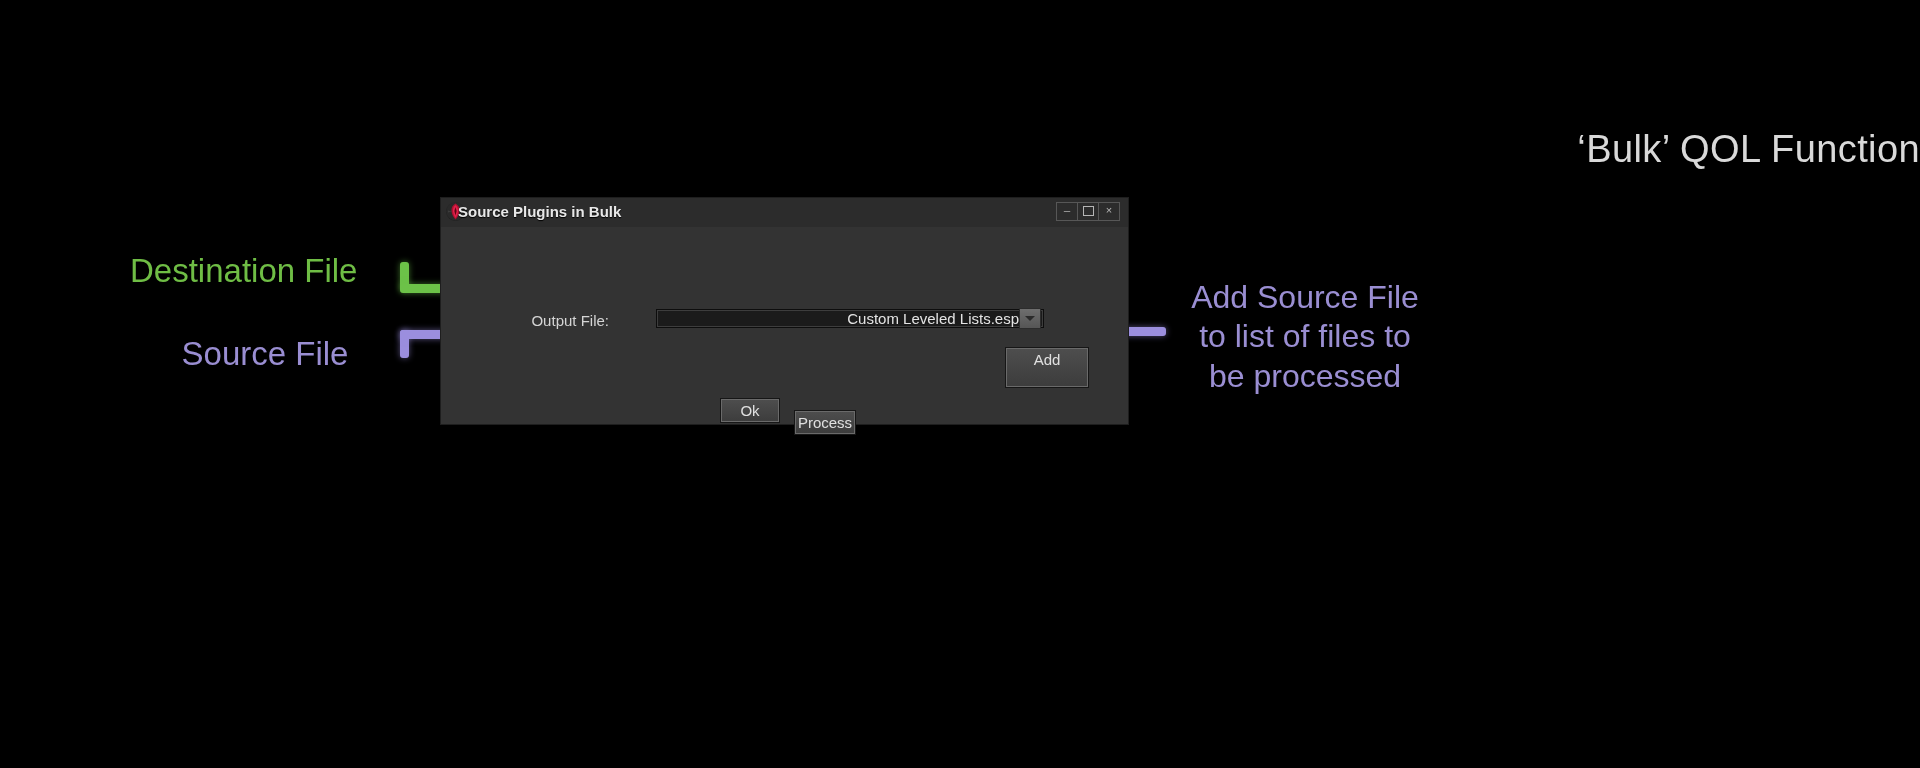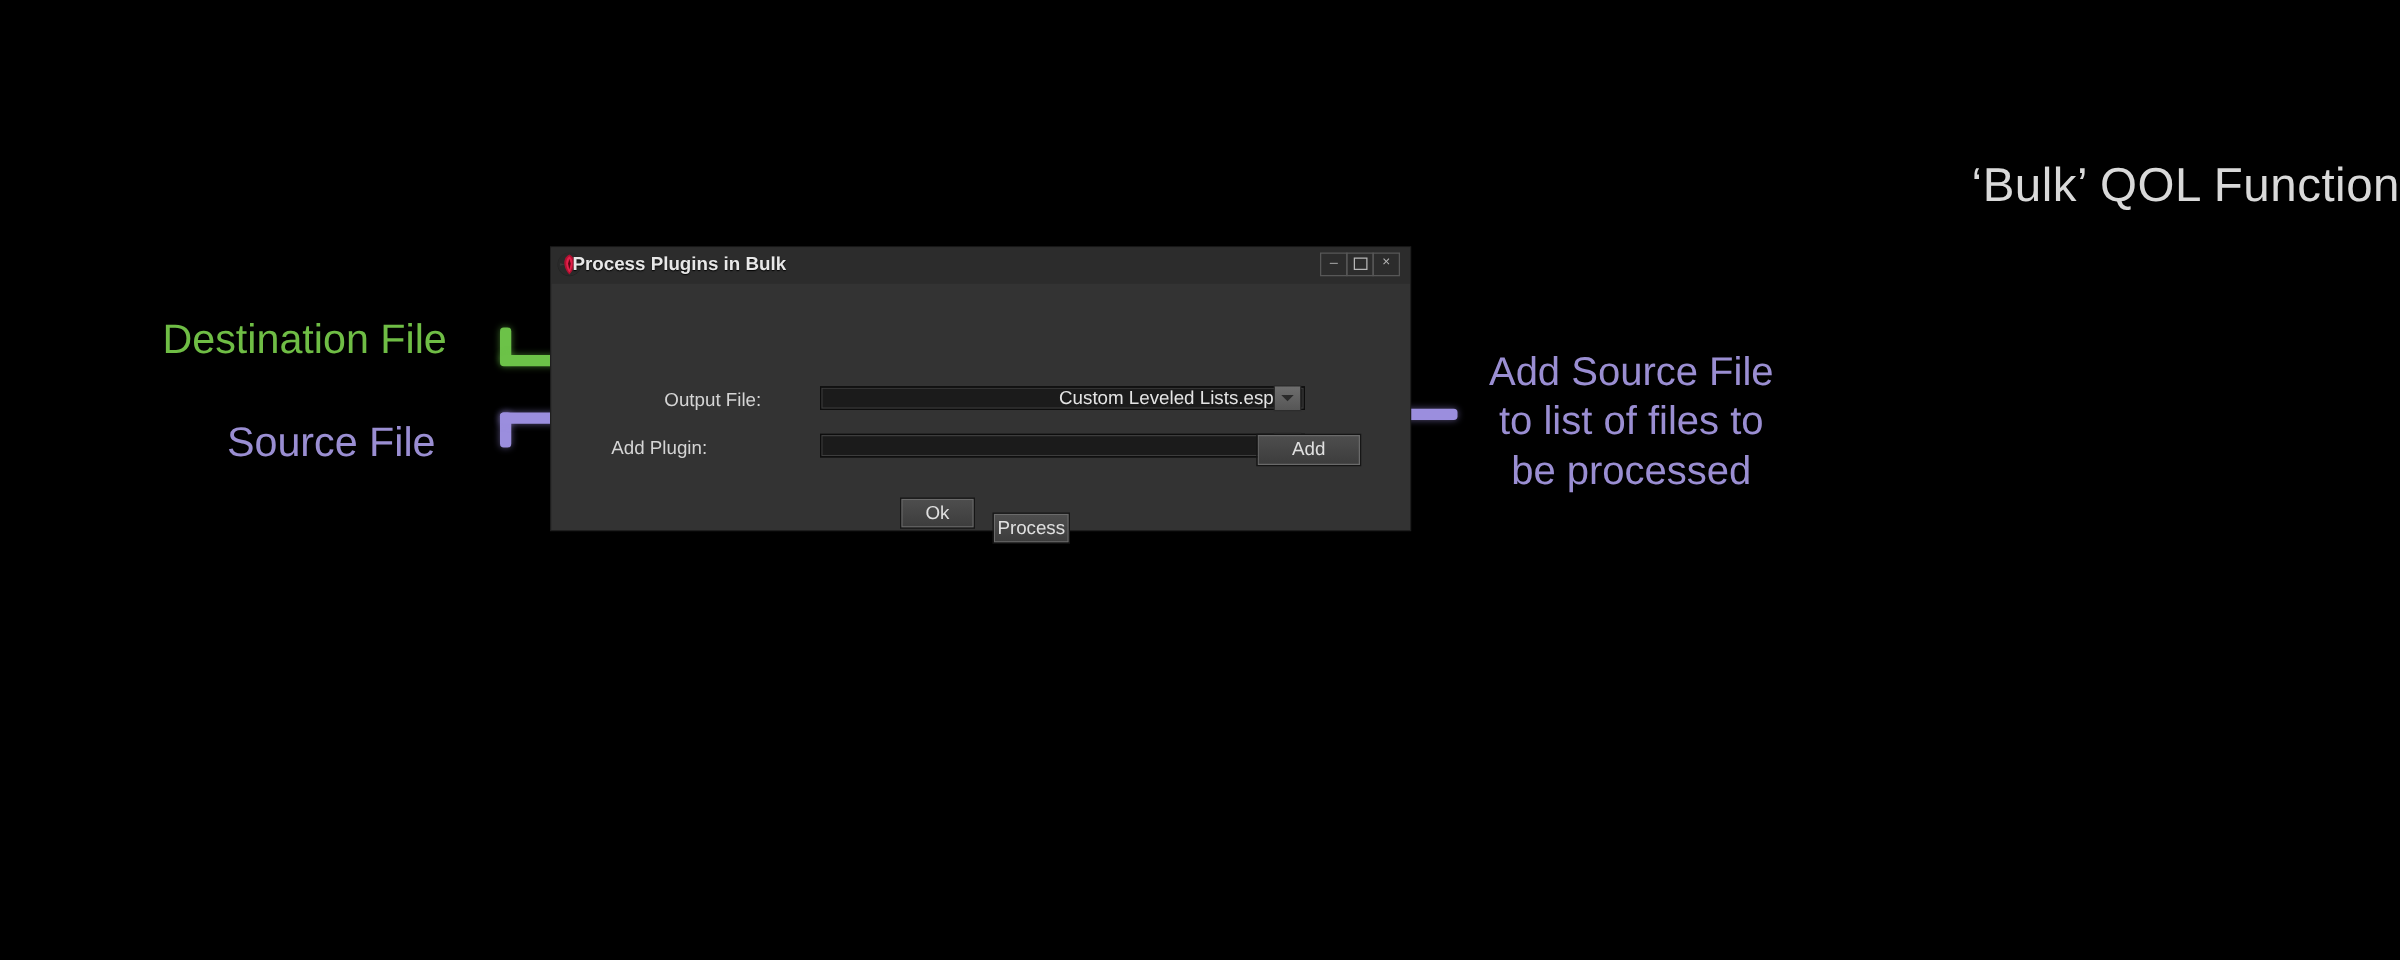--- a/index.html
+++ b/index.html
@@ -226,21 +226,21 @@
     color: #e0e0e0;
     font-size: 15px;
     text-align: center;
     white-space: pre;
     font-family: "Liberation Sans", sans-serif;
   }
   #btn-add {
     left: 564px;
     top: 120px;
     width: 84px;
-    height: 26px;
+    height: 41px;
     line-height: 23px;
   }
   #btn-ok {
     left: 279px;
     top: 171px;
     width: 60px;
     height: 25px;
     line-height: 23px;
   }
   #btn-cancel {
@@ -283,21 +283,21 @@
       <svg width="19" height="19" viewBox="0 0 19 19">
         <circle cx="9.5" cy="9.5" r="9" fill="#2a2a2a"></circle>
         <path d="M9.5 1.5 C6.5 3 5 6 5.5 9.5 C6 13 8 16 9.5 17.5 C11 16 13 13 13.5 9.5 C14 6 12.5 3 9.5 1.5 Z" fill="#b01030"></path>
         <path d="M9.5 3 C7.6 4.3 6.7 6.6 7 9.4 C7.3 12 8.5 14.6 9.5 15.9 C10.5 14.6 11.7 12 12 9.4 C12.3 6.6 11.4 4.3 9.5 3 Z" fill="#e0204a"></path>
         <path d="M9.5 5 L10.6 9 L9.5 13.5 L8.4 9 Z" fill="#5a0614"></path>
         <path d="M2 8.5 L6 9.5 L2 10.5 Z" fill="#3d3d3d"></path>
         <path d="M17 8.5 L13 9.5 L17 10.5 Z" fill="#3d3d3d"></path>
       </svg>
     </div>
 
-    <div id="dialog-title-text">Process Plugins in Bulk</div>
+    <div id="dialog-title-text">Source Plugins in Bulk</div>
 
     <div id="window-controls">
       <div class="win-btn" id="btn-minimize">
         <span>_</span>
       </div>
       <div class="win-btn" id="btn-maximize">
         <div class="sq"></div>
       </div>
       <div class="win-btn" id="btn-close">
         <span>×</span>
@@ -310,29 +310,20 @@
     <div class="form-row" id="row-output">
       <div class="field-label">Output File:</div>
       <div class="combo">
         <div class="combo-value" placeholder="">Custom Leveled Lists.esp</div>
         <div class="combo-arrow-btn">
           <div class="tri"></div>
         </div>
       </div>
     </div>
 
-    <div class="form-row" id="row-plugin">
-      <div class="field-label">Add Plugin:</div>
-      <div class="combo">
-        <div class="combo-value" placeholder=""></div>
-        <div class="combo-arrow-btn">
-          <div class="tri"></div>
-        </div>
-      </div>
-    </div>
 
     <div class="push-btn" id="btn-add">Add</div>
 
     <div class="push-btn" id="btn-ok">Ok</div>
 
     <div class="push-btn" id="btn-cancel">Process</div>
 
   </div>
 </div>
 

